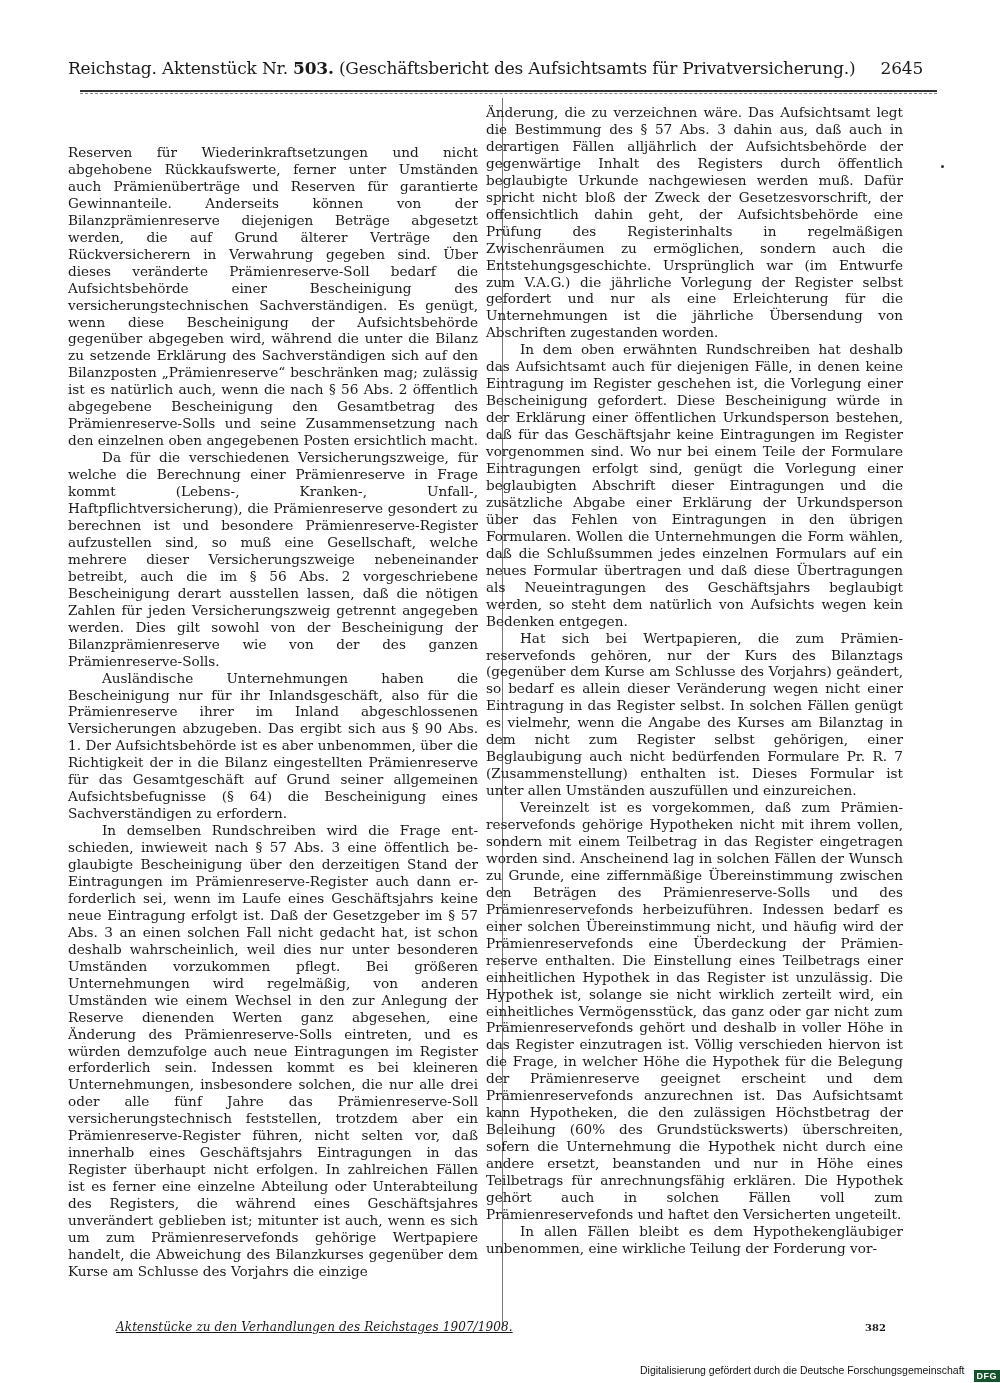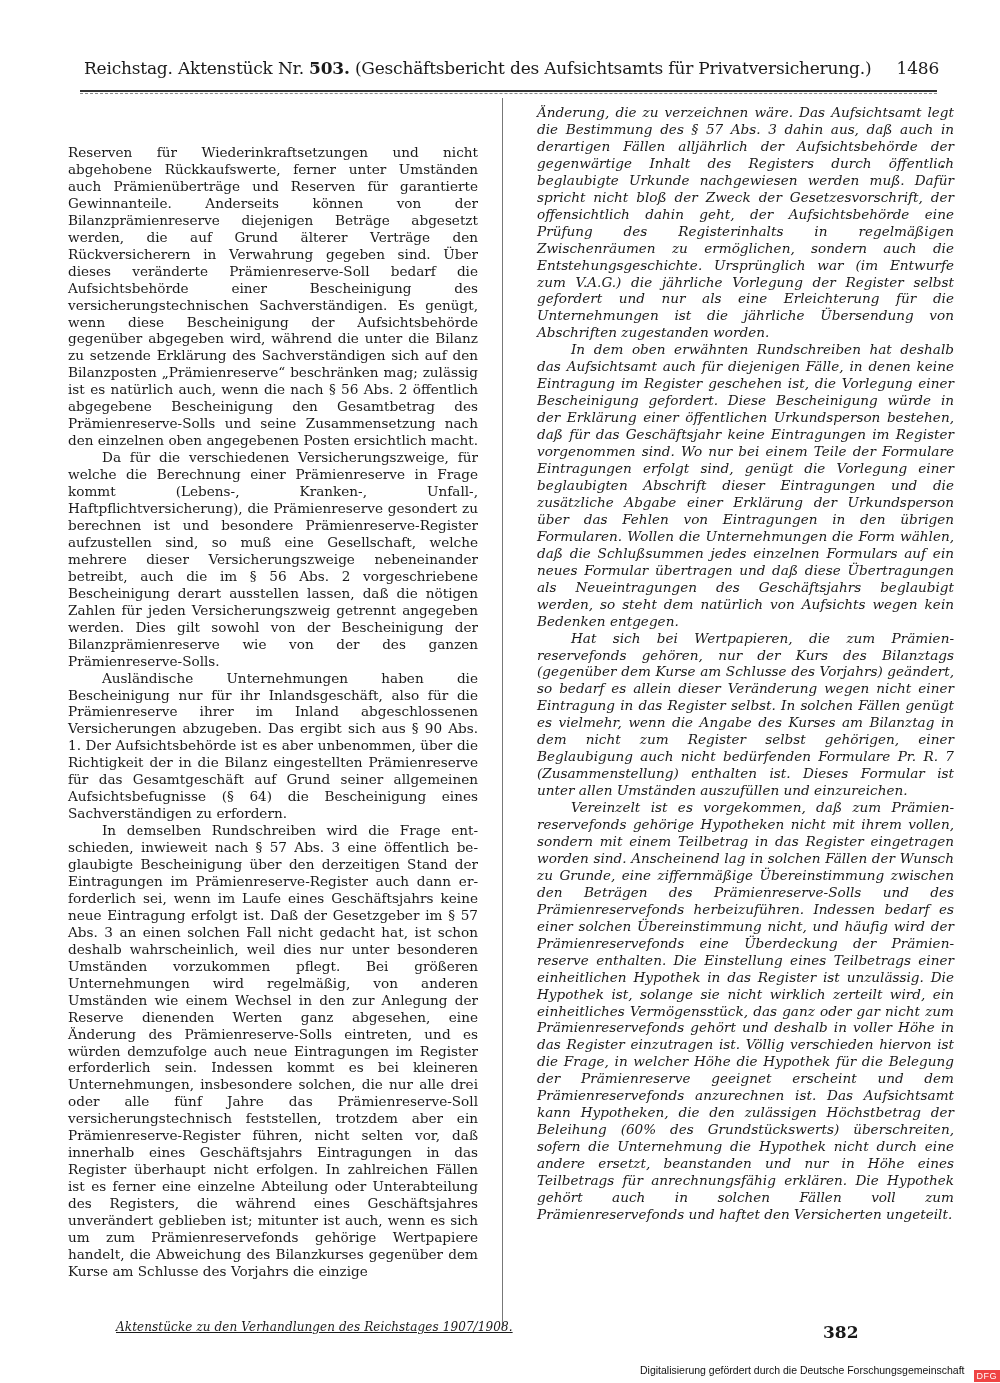--- a/index.html
+++ b/index.html
@@ -1,73 +1,74 @@
 <!DOCTYPE html>
 <html><head>
 <meta charset="utf-8">
 <style>
   html, body { margin: 0; padding: 0; background: #ffffff; }
   body { width: 1000px; height: 1383px; position: relative; overflow: hidden;
          font-family: "DejaVu Serif", serif; color: #1a1a1a; }
-  .header { position: absolute; left: 84px; top: 58px; width: 855px; height: 30px;
+  .header { position: absolute; left: 68px; top: 58px; width: 855px; height: 30px;
             display: flex; align-items: baseline; justify-content: space-between;
             font-family: "DejaVu Serif", serif; font-size: 17px; letter-spacing: -0.2px; }
   .header .title { font-weight: normal; }
   .header .title .docnum { font-weight: bold; }
   .header-rule { position: absolute; left: 80px; top: 90px; width: 857px; height: 0;
                  border-top: 2px solid #333; }
   .header-rule2 { position: absolute; left: 80px; top: 93px; width: 857px; height: 0;
                   border-top: 1px dashed #888; }
   .col { position: absolute; top: 104px; width: 410px;
          font-size: 13.6px; line-height: 16.95px; text-align: justify;
          hyphens: manual; }
   .col.left { left: 68px; margin-top: 40px; }
-  .col.right { left: 537px; width: 417px; font-style: italic; }
+  .col.right { left: 486px; width: 417px; }
   .col-divider { position: absolute; left: 502px; top: 98px; width: 0; height: 1230px;
                  border-left: 1px solid #777; }
   .col p { margin: 0; }
   .col p.indent { text-indent: 34px; }
   .footer-left { position: absolute; left: 116px; top: 1320px; font-size: 12px;
                  font-style: italic; letter-spacing: 0.1px; text-decoration: underline; }
-  .footer-sig { position: absolute; left: 823px; top: 1322px; font-size: 17px; font-weight: bold; }
+  .footer-sig { position: absolute; left: 865px; top: 1322px; font-size: 10px; font-weight: bold; }
   .digi-bar { position: absolute; left: 640px; top: 1364px; font-family: "Liberation Sans", sans-serif;
               font-size: 10.5px; color: #111; display: flex; align-items: center; gap: 4px; }
-  .dfg-logo { display: inline-block; background: #ef4444; color: #fff; font-weight: normal;
+  .dfg-logo { display: inline-block; background: #14532d; color: #fff; font-weight: bold;
               font-size: 9px; padding: 1px 3px; letter-spacing: 0.5px;
               font-family: "Liberation Sans", sans-serif; }
   .speck { position: absolute; left: 941px; top: 165px; width: 3px; height: 3px; background: #333; border-radius: 50%; }
 </style>
 </head>
 <body>
 
 <div class="header">
   <span class="title">
     <span>Reichstag. Aktenstück Nr.</span>
     <span class="docnum">503.</span>
     <span>(Geschäftsbericht des Aufsichtsamts für Privatversicherung.)</span>
   </span>
-  <span>1486</span>
+  <span>2645</span>
 </div>
 <div class="header-rule"></div>
 <div class="header-rule2"></div>
 
 <div class="col-divider"></div>
 
 <div class="col left">
   <p>Reserven für Wiederinkraftsetzungen und nicht abgehobene Rückkaufswerte, ferner unter Umständen auch Prämien­überträge und Reserven für garantierte Gewinnanteile. Anderseits können von der Bilanzprämienreserve diejenigen Beträge abgesetzt werden, die auf Grund älterer Verträge den Rückversicherern in Verwahrung gegeben sind. Über dieses veränderte Prämienreserve-Soll bedarf die Aufsichts­behörde einer Bescheinigung des versicherungstechnischen Sachverständigen. Es genügt, wenn diese Bescheinigung der Aufsichtsbehörde gegenüber abgegeben wird, während die unter die Bilanz zu setzende Erklärung des Sachver­ständigen sich auf den Bilanzposten „Prämienreserve“ be­schränken mag; zulässig ist es natürlich auch, wenn die nach § 56 Abs. 2 öffentlich abgegebene Bescheinigung den Gesamtbetrag des Prämienreserve-Solls und seine Zu­sammensetzung nach den einzelnen oben angegebenen Posten ersichtlich macht.</p>
   <p class="indent">Da für die verschiedenen Versicherungszweige, für welche die Berechnung einer Prämienreserve in Frage kommt (Lebens-, Kranken-, Unfall-, Haftpflichtversicherung), die Prämienreserve gesondert zu berechnen ist und be­sondere Prämienreserve-Register aufzustellen sind, so muß eine Gesellschaft, welche mehrere dieser Versicherungszweige nebeneinander betreibt, auch die im § 56 Abs. 2 vor­geschriebene Bescheinigung derart ausstellen lassen, daß die nötigen Zahlen für jeden Versicherungszweig getrennt an­gegeben werden. Dies gilt sowohl von der Bescheinigung der Bilanzprämienreserve wie von der des ganzen Prämienreserve-Solls.</p>
   <p class="indent">Ausländische Unternehmungen haben die Bescheinigung nur für ihr Inlandsgeschäft, also für die Prämienreserve ihrer im Inland abgeschlossenen Versicherungen abzugeben. Das ergibt sich aus § 90 Abs. 1. Der Aufsichtsbehörde ist es aber unbenommen, über die Richtigkeit der in die Bilanz eingestellten Prämienreserve für das Gesamtgeschäft auf Grund seiner allgemeinen Aufsichtsbefugnisse (§ 64) die Bescheinigung eines Sachverständigen zu erfordern.</p>
   <p class="indent">In demselben Rundschreiben wird die Frage ent­schieden, inwieweit nach § 57 Abs. 3 eine öffentlich be­glaubigte Bescheinigung über den derzeitigen Stand der Eintragungen im Prämienreserve-Register auch dann er­forderlich sei, wenn im Laufe eines Geschäftsjahrs keine neue Eintragung erfolgt ist. Daß der Gesetzgeber im § 57 Abs. 3 an einen solchen Fall nicht gedacht hat, ist schon deshalb wahrscheinlich, weil dies nur unter be­sonderen Umständen vorzukommen pflegt. Bei größeren Unternehmungen wird regelmäßig, von anderen Umständen wie einem Wechsel in den zur Anlegung der Reserve dienenden Werten ganz abgesehen, eine Änderung des Prämienreserve-Solls eintreten, und es würden demzufolge auch neue Eintragungen im Register erforderlich sein. Indessen kommt es bei kleineren Unternehmungen, ins­besondere solchen, die nur alle drei oder alle fünf Jahre das Prämienreserve-Soll versicherungstechnisch feststellen, trotzdem aber ein Prämienreserve-Register führen, nicht selten vor, daß innerhalb eines Geschäftsjahrs Ein­tragungen in das Register überhaupt nicht erfolgen. In zahlreichen Fällen ist es ferner eine einzelne Abteilung oder Unterabteilung des Registers, die während eines Geschäftsjahres unverändert geblieben ist; mitunter ist auch, wenn es sich um zum Prämienreservefonds gehörige Wertpapiere handelt, die Abweichung des Bilanzkurses gegenüber dem Kurse am Schlusse des Vorjahrs die einzige</p>
 </div>
 
 <div class="col right">
   <p>Änderung, die zu verzeichnen wäre. Das Aufsichtsamt legt die Bestimmung des § 57 Abs. 3 dahin aus, daß auch in derartigen Fällen alljährlich der Aufsichtsbehörde der gegenwärtige Inhalt des Registers durch öffentlich beglaubigte Urkunde nachgewiesen werden muß. Dafür spricht nicht bloß der Zweck der Gesetzesvorschrift, der offensichtlich dahin geht, der Aufsichtsbehörde eine Prüfung des Registerinhalts in regelmäßigen Zwischenräumen zu ermöglichen, sondern auch die Entstehungsgeschichte. Ur­sprünglich war (im Entwurfe zum V.A.G.) die jährliche Vorlegung der Register selbst gefordert und nur als eine Erleichterung für die Unternehmungen ist die jährliche Übersendung von Abschriften zugestanden worden.</p>
   <p class="indent">In dem oben erwähnten Rundschreiben hat deshalb das Aufsichtsamt auch für diejenigen Fälle, in denen keine Eintragung im Register geschehen ist, die Vorlegung einer Bescheinigung gefordert. Diese Bescheinigung würde in der Erklärung einer öffentlichen Urkundsperson be­stehen, daß für das Geschäftsjahr keine Eintragungen im Register vorgenommen sind. Wo nur bei einem Teile der Formulare Eintragungen erfolgt sind, genügt die Vor­legung einer beglaubigten Abschrift dieser Eintragungen und die zusätzliche Abgabe einer Erklärung der Urkunds­person über das Fehlen von Eintragungen in den übrigen Formularen. Wollen die Unternehmungen die Form wählen, daß die Schlußsummen jedes einzelnen Formulars auf ein neues Formular übertragen und daß diese Über­tragungen als Neueintragungen des Geschäftsjahrs be­glaubigt werden, so steht dem natürlich von Aufsichts wegen kein Bedenken entgegen.</p>
   <p class="indent">Hat sich bei Wertpapieren, die zum Prämien­reservefonds gehören, nur der Kurs des Bilanztags (gegenüber dem Kurse am Schlusse des Vorjahrs) geändert, so bedarf es allein dieser Veränderung wegen nicht einer Eintragung in das Register selbst. In solchen Fällen genügt es vielmehr, wenn die Angabe des Kurses am Bilanztag in dem nicht zum Register selbst gehörigen, einer Beglaubigung auch nicht bedürfenden Formulare Pr. R. 7 (Zusammenstellung) enthalten ist. Dieses Formular ist unter allen Umständen auszufüllen und einzureichen.</p>
   <p class="indent">Vereinzelt ist es vorgekommen, daß zum Prämien­reservefonds gehörige Hypotheken nicht mit ihrem vollen, sondern mit einem Teilbetrag in das Register eingetragen worden sind. Anscheinend lag in solchen Fällen der Wunsch zu Grunde, eine ziffernmäßige Übereinstimmung zwischen den Beträgen des Prämienreserve-Solls und des Prämienreservefonds herbeizuführen. Indessen bedarf es einer solchen Übereinstimmung nicht, und häufig wird der Prämienreservefonds eine Überdeckung der Prämien­reserve enthalten. Die Einstellung eines Teilbetrags einer einheitlichen Hypothek in das Register ist unzulässig. Die Hypothek ist, solange sie nicht wirklich zerteilt wird, ein einheitliches Vermögensstück, das ganz oder gar nicht zum Prämienreservefonds gehört und deshalb in voller Höhe in das Register einzutragen ist. Völlig verschieden hiervon ist die Frage, in welcher Höhe die Hypothek für die Belegung der Prämienreserve geeignet erscheint und dem Prämienreservefonds anzurechnen ist. Das Aufsichts­amt kann Hypotheken, die den zulässigen Höchstbetrag der Beleihung (60% des Grundstückswerts) überschreiten, sofern die Unternehmung die Hypothek nicht durch eine andere ersetzt, beanstanden und nur in Höhe eines Teilbetrags für anrechnungsfähig erklären. Die Hypothek gehört auch in solchen Fällen voll zum Prämienreservefonds und haftet den Versicherten ungeteilt.</p>
+  <p class="indent">In allen Fällen bleibt es dem Hypothekengläubiger unbenommen, eine wirkliche Teilung der Forderung vor-</p>
 </div>
 
 <div class="speck"></div>
 
 <div class="footer-left">Aktenstücke zu den Verhandlungen des Reichstages 1907/1908.</div>
 <div class="footer-sig">382</div>
 
 <div class="digi-bar">
   <span>Digitalisierung gefördert durch die Deutsche Forschungsgemeinschaft -</span>
   <span class="dfg-logo">DFG</span>

